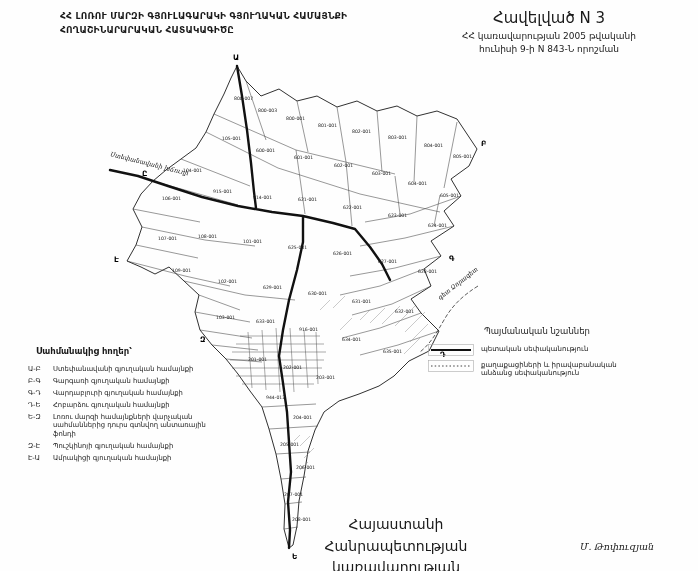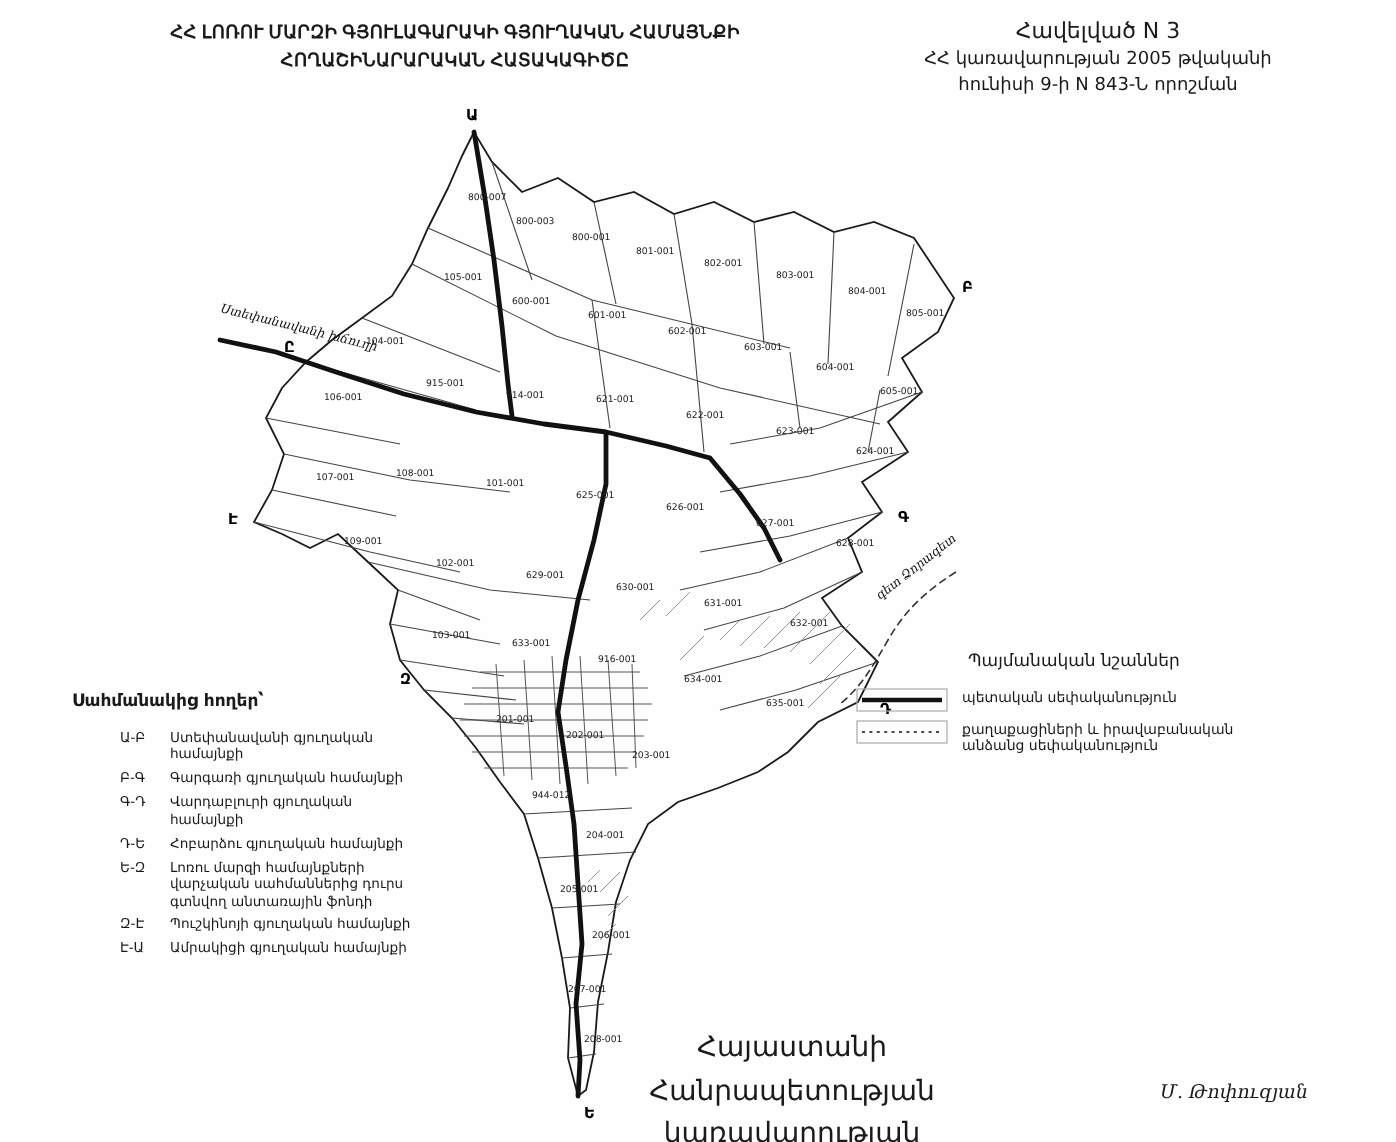--- a/index.html
+++ b/index.html
@@ -10,35 +10,35 @@
     color:#1a1a1a;
     position:relative;
     overflow:hidden;
   }
   .page { position:absolute; inset:0; background:#fefefe; }
 
   .map-svg { position:absolute; left:0; top:0; }
 
   .title-block {
     position:absolute; left:60px; top:10px; width:335px;
-    text-align:center; font-size:9px; font-weight:bold;
-    line-height:1.5; letter-spacing:.2px;font-family:Liberation Serif, serif;
+    text-align:left; font-size:9px; font-weight:bold;
+    line-height:1.5; letter-spacing:.2px;
   }
   .appendix-block {
     position:absolute; left:425px; top:8px; width:248px;
     text-align:center; font-size:9px; line-height:1.45;
   }
-  .appendix-block .appx-line1 { font-size:11px; }
+  .appendix-block .appx-line1 { font-size:15px; }
 
   .adjacent-block {
     position:absolute; left:28px; top:346px; width:182px;
     font-size:6.8px; line-height:1.25;
   }
   .adjacent-title { font-weight:bold; font-size:8.5px; margin:0 0 8px 8px; }
-  .adjacent-item { display:flex; gap:5px; margin-bottom:3.5px;margin-left:32px; }
+  .adjacent-item { display:flex; gap:5px; margin-bottom:3.5px; }
   .adjacent-code { flex:0 0 20px; }
   .adjacent-label { flex:1; }
 
   .legend-block {
     position:absolute; left:428px; top:326px; width:218px;
     font-size:7px; line-height:1.25;
   }
   .legend-title { font-size:8.5px; margin:0 0 7px 56px; }
   .legend-item { display:flex; align-items:flex-start; gap:7px; margin-bottom:4px; }
   .legend-sample { flex:0 0 46px; }

